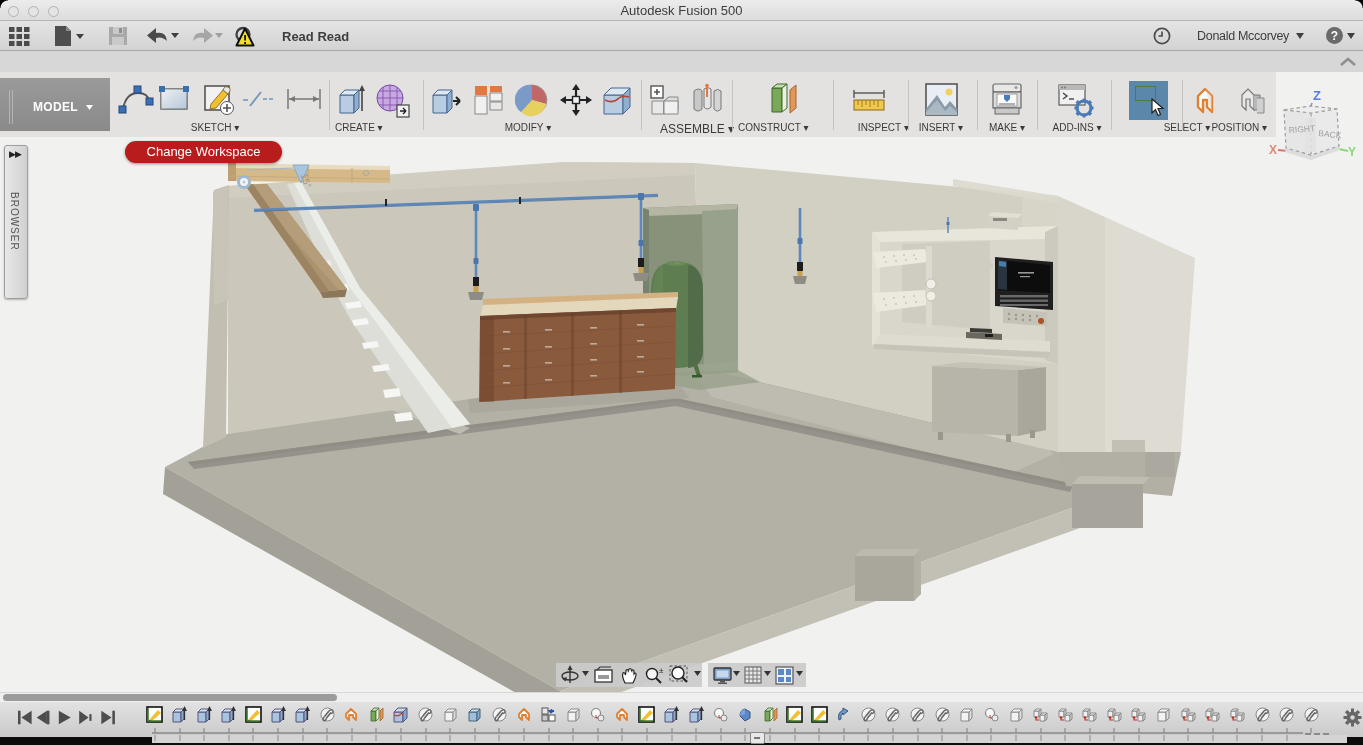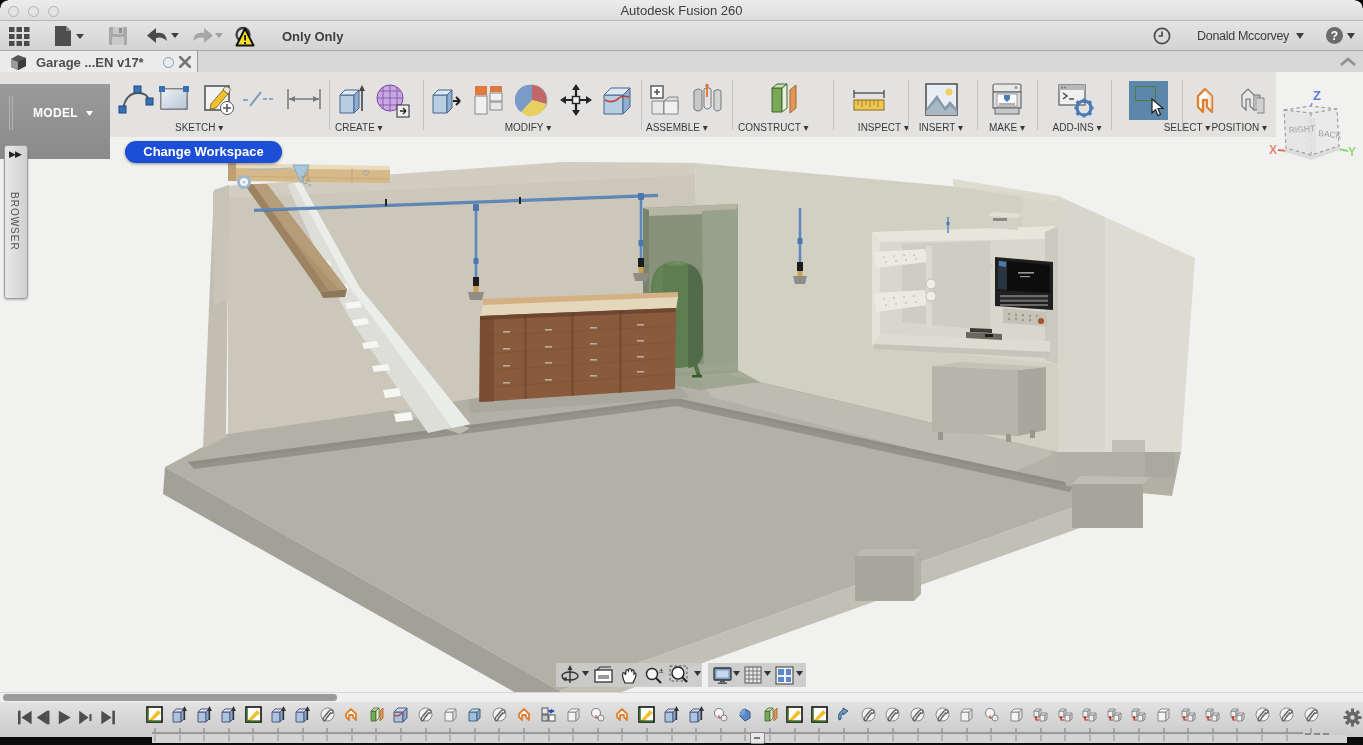--- a/index.html
+++ b/index.html
@@ -261,21 +261,21 @@
 <line x1="948" y1="217" x2="948" y2="233" stroke="#5e8ec2" stroke-width="1.6"></line>
 <rect x="946.5" y="222" width="3" height="3" fill="#4a76ad"></rect>
 
 </svg>
 </div>
 
 <div class="a" style="left:0;top:0;width:1363px;height:20px;background:linear-gradient(#ececec,#dcdcdc);border-bottom:1px solid #b6b6b6">
  <div class="a" style="left:8px;top:6px;width:9px;height:9px;border-radius:50%;background:#e4e4e4;border:1px solid #b2b2b2"></div>
  <div class="a" style="left:28px;top:6px;width:9px;height:9px;border-radius:50%;background:#e4e4e4;border:1px solid #b2b2b2"></div>
  <div class="a" style="left:48px;top:6px;width:9px;height:9px;border-radius:50%;background:#e4e4e4;border:1px solid #b2b2b2"></div>
- <div class="a" style="left:0;top:3px;width:100%;text-align:center;font-size:13px;color:#3c3c3c">Autodesk Fusion 260</div>
+ <div class="a" style="left:0;top:3px;width:100%;text-align:center;font-size:13px;color:#3c3c3c">Autodesk Fusion 500</div>
 </div>
 <div class="a" style="left:0;top:0;width:8px;height:8px;background:radial-gradient(circle at 8px 8px,transparent 7px,#000 8px)"></div>
 <div class="a" style="right:0;top:0;width:8px;height:8px;background:radial-gradient(circle at 0 8px,transparent 7px,#000 8px)"></div>
 
 <div id="toolbar" class="a" style="left:0;top:21px;width:1363px;height:29px;background:linear-gradient(#e4e4e4,#d3d3d3);border-bottom:1px solid #a8a8a8">
 <svg class="a" style="left:9px;top:5px" width="22" height="20" viewBox="0 0 22 20">
  <g fill="#4b4b4b">
         <rect x="0" y="1" width="5.5" height="5"></rect>
         <rect x="7.5" y="1" width="5.5" height="5"></rect>
         <rect x="15" y="1" width="5.5" height="5"></rect>
@@ -305,58 +305,46 @@
 <svg class="a" style="left:190px;top:6px" width="34" height="18" viewBox="0 0 34 18">
  <path d="M14,1 L14,6 Q4,4 3,14 Q8,9 14,11 L14,16 L23,8.5 Z" fill="#a6a6a6"></path>
  <polygon points="25,6 33,6 29,11" fill="#a0a0a0"></polygon>
 </svg>
 <svg class="a" style="left:233px;top:3px" width="24" height="25" viewBox="0 0 24 25">
  <circle cx="10" cy="10.5" r="6.5" fill="none" stroke="#404040" stroke-width="2.3"></circle>
  <path d="M3.5,21.5 L20.5,21.5 L12,4.5 Z" fill="#f2e022" stroke="#111" stroke-width="2" stroke-linejoin="round"></path>
  <rect x="11.2" y="11" width="1.8" height="5.5" fill="#111"></rect>
  <rect x="11.2" y="18" width="1.8" height="2" fill="#111"></rect>
 </svg>
-<div class="a" style="left:282px;top:8px;font-size:13px;font-weight:bold;color:#3e3e3e">Only Only</div>
+<div class="a" style="left:282px;top:8px;font-size:13px;font-weight:bold;color:#3e3e3e">Read Read</div>
 <svg class="a" style="left:1153px;top:6px" width="18" height="18" viewBox="0 0 18 18">
  <circle cx="9" cy="9" r="7.6" fill="none" stroke="#4c4c4c" stroke-width="1.7"></circle>
  <path d="M9,4.5 L9,9 L5.5,9" fill="none" stroke="#4c4c4c" stroke-width="1.7"></path>
 </svg>
 <div class="a" style="left:1197px;top:8px;font-size:12.5px;letter-spacing:-0.3px;color:#3e3e3e">Donald Mccorvey</div>
 <svg class="a" style="left:1296px;top:12px" width="9" height="7">
       <polygon points="0,0 8,0 4,6" fill="#3f3f3f"></polygon>
     </svg>
 <svg class="a" style="left:1325px;top:5px" width="19" height="19" viewBox="0 0 19 19">
  <circle cx="9.5" cy="9.5" r="8.5" fill="#6b6b6b"></circle>
  <text x="9.5" y="14" font-size="12" font-weight="bold" fill="#fff" text-anchor="middle" font-family="Liberation Sans">?</text>
 </svg>
 <svg class="a" style="left:1347px;top:12px" width="9" height="7">
       <polygon points="0,0 8,0 4,6" fill="#3f3f3f"></polygon>
     </svg>
 </div>
 
 <div class="a" style="left:0;top:51px;width:1363px;height:21px;background:#d7d7d7">
- <div id="tab1" class="a" style="left:0;top:0;width:197px;height:21px;background:#ebebeb;border-right:1px solid #9a9a9a">
-<svg class="a" style="left:9px;top:3px" width="19" height="17" viewBox="0 0 19 17">
- <polygon points="2,5 9,1 17,4 17,12 9,16 2,13" fill="#555"></polygon>
- <polygon points="2,5 9,8 9,16 2,13" fill="#9a9a9a"></polygon>
- <polygon points="9,8 17,4 17,12 9,16" fill="#3c3c3c"></polygon>
-</svg>
-<div class="a" style="left:36px;top:4px;font-size:13px;font-weight:bold;color:#4e4e4e">Garage ...EN v17*</div>
-<div class="a" style="left:163px;top:6px;width:9px;height:9px;border:1.5px solid #7da0bd;border-radius:50%"></div>
-<svg class="a" style="left:179px;top:5px" width="12" height="12" viewBox="0 0 12 12">
-        <path d="M1,1 L11,11 M11,1 L1,11" stroke="#777" stroke-width="2.6" stroke-linecap="round"></path>
-      </svg>
-</div>
  <svg class="a" style="right:6px;top:6px" width="18" height="10" viewBox="0 0 18 10">
       <polyline points="2,8 9,2 16,8" fill="none" stroke="#8f8f8f" stroke-width="2.6"></polyline>
     </svg>
 </div>
 
 <div id="ribbon" class="a" style="left:0;top:72px;width:1276px;height:65px;background:#e3e2e1">
-<div class="a" style="left:0;top:12px;width:110px;height:75px;background:linear-gradient(#9a9a9a,#8a8a8a)">
+<div class="a" style="left:0;top:6px;width:110px;height:53px;background:linear-gradient(#9a9a9a,#8a8a8a)">
  <div class="a" style="left:9px;top:12px;width:1px;height:34px;background:#b5b5b5"></div>
  <div class="a" style="left:12px;top:12px;width:1px;height:34px;background:#b5b5b5"></div>
  <div class="a" style="left:33px;top:22px;font-size:12px;font-weight:bold;color:#fff;letter-spacing:.3px">MODEL</div>
  <svg class="a" style="left:86px;top:27px" width="8" height="6">
         <polygon points="0,0 7,0 3.5,5" fill="#fff"></polygon>
       </svg>
 </div>
 <svg class="a" style="left:118px;top:13px" width="36" height="30" viewBox="0 0 36 30">
  <path d="M5,24 Q8,8 20,8 Q30,8 31,16" fill="none" stroke="#555" stroke-width="1.8"></path>
  <rect x="1" y="21" width="7" height="7" fill="#3b6fb5" stroke="#24497c"></rect>
@@ -382,21 +370,21 @@
  <line x1="20" y1="9" x2="24" y2="9" stroke="#8aa8c8" stroke-width="2"></line>
  <line x1="26" y1="9" x2="30" y2="9" stroke="#8aa8c8" stroke-width="2"></line>
 </svg>
 <svg class="a" style="left:287px;top:16px" width="34" height="22" viewBox="0 0 34 22">
  <line x1="1" y1="1" x2="1" y2="21" stroke="#777" stroke-width="1.5"></line>
  <line x1="33" y1="1" x2="33" y2="21" stroke="#777" stroke-width="1.5"></line>
  <line x1="2" y1="11" x2="32" y2="11" stroke="#777" stroke-width="1.5"></line>
  <polygon points="2,11 8,8 8,14" fill="#777"></polygon>
       <polygon points="32,11 26,8 26,14" fill="#777"></polygon>
 </svg>
-<div class="a" style="left:175px;top:50px;width:80px;font-size:10px;color:#3a3a3a">SKETCH&nbsp;▾</div>
+<div class="a" style="left:175px;top:50px;width:80px;text-align:center;font-size:10px;color:#3a3a3a">SKETCH&nbsp;▾</div>
 <div class="a" style="left:329px;top:8px;width:1px;height:50px;background:#c2c2c2"></div>
 <svg class="a" style="left:337px;top:11px" width="30" height="34" viewBox="0 0 30 34">
  <polygon points="3,12 17,12 17,30 3,30" fill="#b8cde2" stroke="#46648c" stroke-width="1"></polygon>
  <polygon points="3,12 8,7 22,7 17,12" fill="#dce8f2" stroke="#46648c" stroke-width="1"></polygon>
  <polygon points="17,12 22,7 22,25 17,30" fill="#8fafd0" stroke="#46648c" stroke-width="1"></polygon>
  <line x1="25" y1="28" x2="25" y2="6" stroke="#444" stroke-width="1.6"></line>
  <polygon points="25,2 22,8 28,8" fill="#444"></polygon>
 </svg>
 <svg class="a" style="left:375px;top:11px" width="36" height="36" viewBox="0 0 36 36">
  <circle cx="15" cy="15" r="13" fill="#c8a8e0" stroke="#7a4aa8" stroke-width="1"></circle>
@@ -456,21 +444,21 @@
  <polygon points="16,18 21,14 30,14 30,27 21,27 16,31" fill="#dcdcdc" stroke="#888"></polygon>
  <polygon points="16,18 30,18 30,31 16,31" fill="#f0f0f0" stroke="#888"></polygon>
 </svg>
 <svg class="a" style="left:690px;top:11px" width="34" height="34" viewBox="0 0 34 34">
  <path d="M4,8 Q9,4 12,8 L12,26 Q8,30 4,26 Z" fill="#c8c8c8" stroke="#777"></path>
  <path d="M14,6 Q18,3 21,6 L21,24 Q17,28 14,24 Z" fill="#e4e4e4" stroke="#777"></path>
  <path d="M24,8 Q28,5 31,8 L31,26 Q27,30 24,26 Z" fill="#d4d4d4" stroke="#777"></path>
  <line x1="17" y1="2" x2="17" y2="14" stroke="#e07840" stroke-width="2"></line>
  <circle cx="17" cy="2.5" r="1.8" fill="#e07840"></circle>
 </svg>
-<div class="a" style="left:646px;top:50px;width:88px;text-align:left;font-size:10px;color:#3a3a3a">ASSEMBLE&nbsp;▾</div>
+<div class="a" style="left:646px;top:50px;width:88px;text-align:right;font-size:12px;color:#3a3a3a">ASSEMBLE&nbsp;▾</div>
 <div class="a" style="left:732px;top:8px;width:1px;height:50px;background:#c2c2c2"></div>
 <svg class="a" style="left:766px;top:10px" width="36" height="36" viewBox="0 0 36 36">
  <polygon points="6,6 16,6 16,30 6,30" fill="#78a858" stroke="#3f6a2a" stroke-width="1"></polygon>
  <polygon points="6,6 11,2 21,2 16,6" fill="#c8dcb8" stroke="#3f6a2a" stroke-width="1"></polygon>
  <polygon points="16,6 21,2 21,26 16,30" fill="#e8f0e0" stroke="#3f6a2a" stroke-width="1"></polygon>
  <polygon points="24,8 30,3 30,26 24,31" fill="#e09858" stroke="#a8622a" stroke-width="1"></polygon>
 </svg>
 <div class="a" style="left:738px;top:50px;width:92px;text-align:left;font-size:10px;color:#3a3a3a">CONSTRUCT&nbsp;▾</div>
 <div class="a" style="left:833px;top:8px;width:1px;height:50px;background:#c2c2c2"></div>
 <svg class="a" style="left:852px;top:14px" width="34" height="28" viewBox="0 0 34 28">
@@ -557,21 +545,21 @@
         </linearGradient>
       </defs>
     </svg>
 </div>
 
 <div class="a" style="left:4px;top:145px;width:22px;height:152px;background:linear-gradient(90deg,#e8e8e8,#d0d0d0);border:1px solid #9e9e9e;border-radius:3px;box-shadow:0 1px 2px rgba(0,0,0,.25)">
  <div class="a" style="left:4px;top:3px;font-size:9px;color:#222;letter-spacing:-1px">▶▶</div>
  <div class="a" style="left:4px;top:46px;font-size:10px;color:#555;writing-mode:vertical-rl;letter-spacing:1px">BROWSER</div>
 </div>
 
-<div class="a" style="left:125px;top:141px;width:157px;height:22px;background:#1d4ed8;border-radius:11px;color:#fff;font-size:13px;font-weight:bold;text-align:center;line-height:22px;box-shadow:0 1px 3px rgba(0,0,0,.4)">Change Workspace</div>
+<div class="a" style="left:125px;top:141px;width:157px;height:22px;background:#b91c1c;border-radius:11px;color:#fff;font-size:13px;font-weight:normal;text-align:center;line-height:22px;box-shadow:0 1px 3px rgba(0,0,0,.4)">Change Workspace</div>
 
 <svg id="vcube" class="a" style="left:1258px;top:80px" width="100" height="85" viewBox="0 0 100 85">
 <text x="55" y="20" font-size="13" font-weight="bold" fill="#5a7ae0" font-family="Liberation Sans">Z</text>
 <line x1="54" y1="23" x2="52" y2="29" stroke="#7a8ae0" stroke-width="1.5"></line>
 <text x="11" y="74" font-size="12" font-weight="bold" fill="#e08878" font-family="Liberation Sans">X</text>
 <line x1="20" y1="70" x2="30" y2="71" stroke="#d87868" stroke-width="2"></line>
 <text x="90" y="76" font-size="12" font-weight="bold" fill="#8ad878" font-family="Liberation Sans">Y</text>
 <line x1="81" y1="69" x2="90" y2="71" stroke="#8ad878" stroke-width="2"></line>
 <polygon points="26,30 52,26 79,29 53,33" fill="#ededed"></polygon>
 <polygon points="26,30 53,33 53,75 28,68" fill="#e6e6e6"></polygon>

